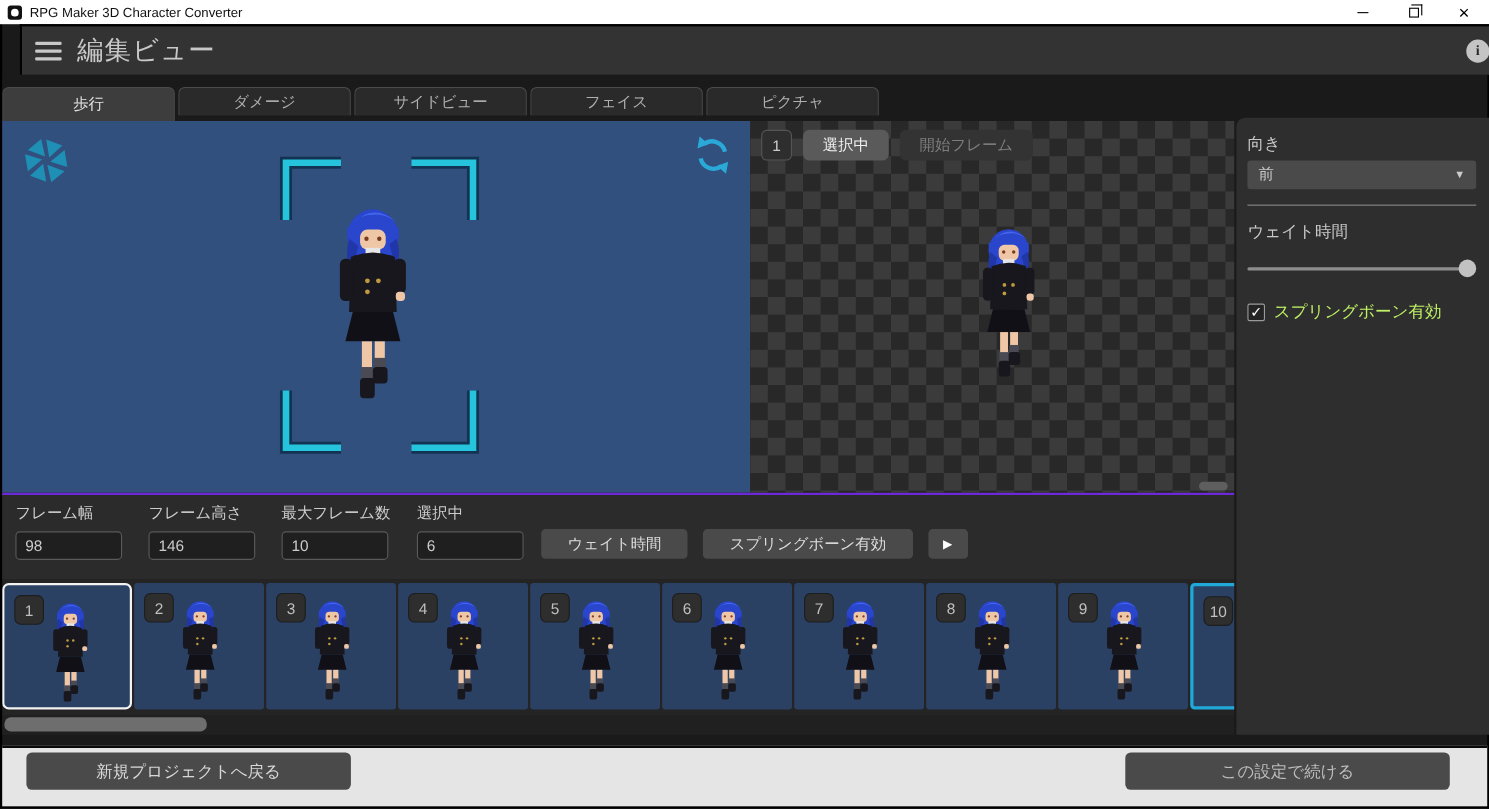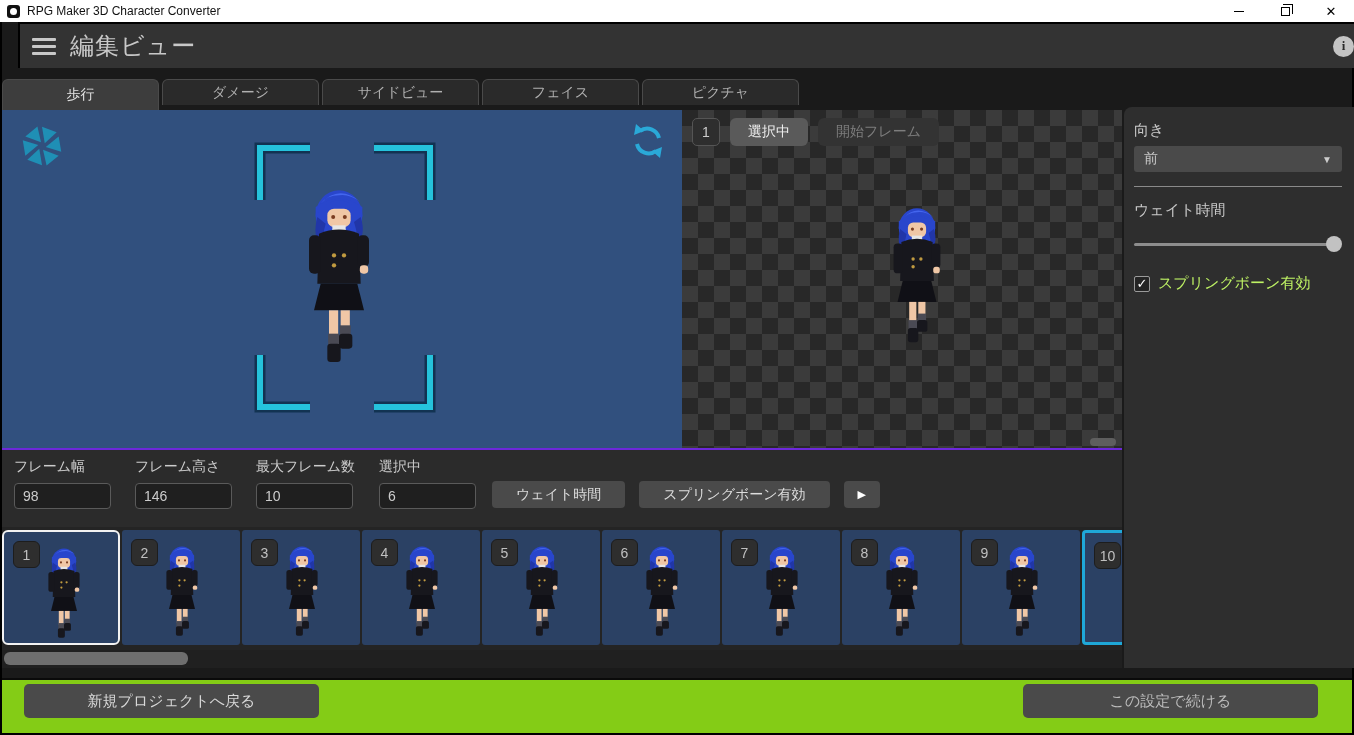--- a/index.html
+++ b/index.html
@@ -78,21 +78,21 @@
   .tile.selected { border:2px solid #f2f2f2; border-radius:6px; }
   .tile.highlight { border:3px solid #1fa8d8; border-radius:4px; }
   .tile .badge { position:absolute; left:9px; top:9px; min-width:27px; height:27px; background:#2e2e2e; border:1px solid #1d1d1d; border-radius:6px; color:#c0c0c0; font-size:14px; display:flex; align-items:center; justify-content:center; padding:0 4px; }
   .tile svg.char { position:absolute; left:34px; top:10px; width:52px; height:98px; }
 
   
   .hscroll { position:absolute; left:0; top:650px; width:1120px; height:18px; background:#202020; }
   .hscroll .thumb { position:absolute; left:2px; top:2px; width:184px; height:13px; background:#6e6e6e; border-radius:6px; cursor:pointer; }
 
   
-  .bottombar { position:absolute; left:0; top:678px; width:1350px; height:55px; background:#84cc16; border-top:2px solid #0a0a0a; }
+  .bottombar { position:absolute; left:0; top:678px; width:1350px; height:55px; background:#e5e5e5; border-top:2px solid #0a0a0a; }
   .btn-big { position:absolute; top:4px; height:34px; width:295px; background:#4a4a4a; border:none; border-radius:5px; color:#d8d8d8; font-size:15px; cursor:pointer; font-family:"Liberation Sans",sans-serif; }
   .btn-back { left:22px; }
   .btn-continue { left:1021px; color:#bdbdbd; }
 </style>
 </head>
 <body>
 
 <svg width="0" height="0" style="position:absolute">
   <defs>
     <symbol id="char-sprite" viewBox="0 0 60 110">

